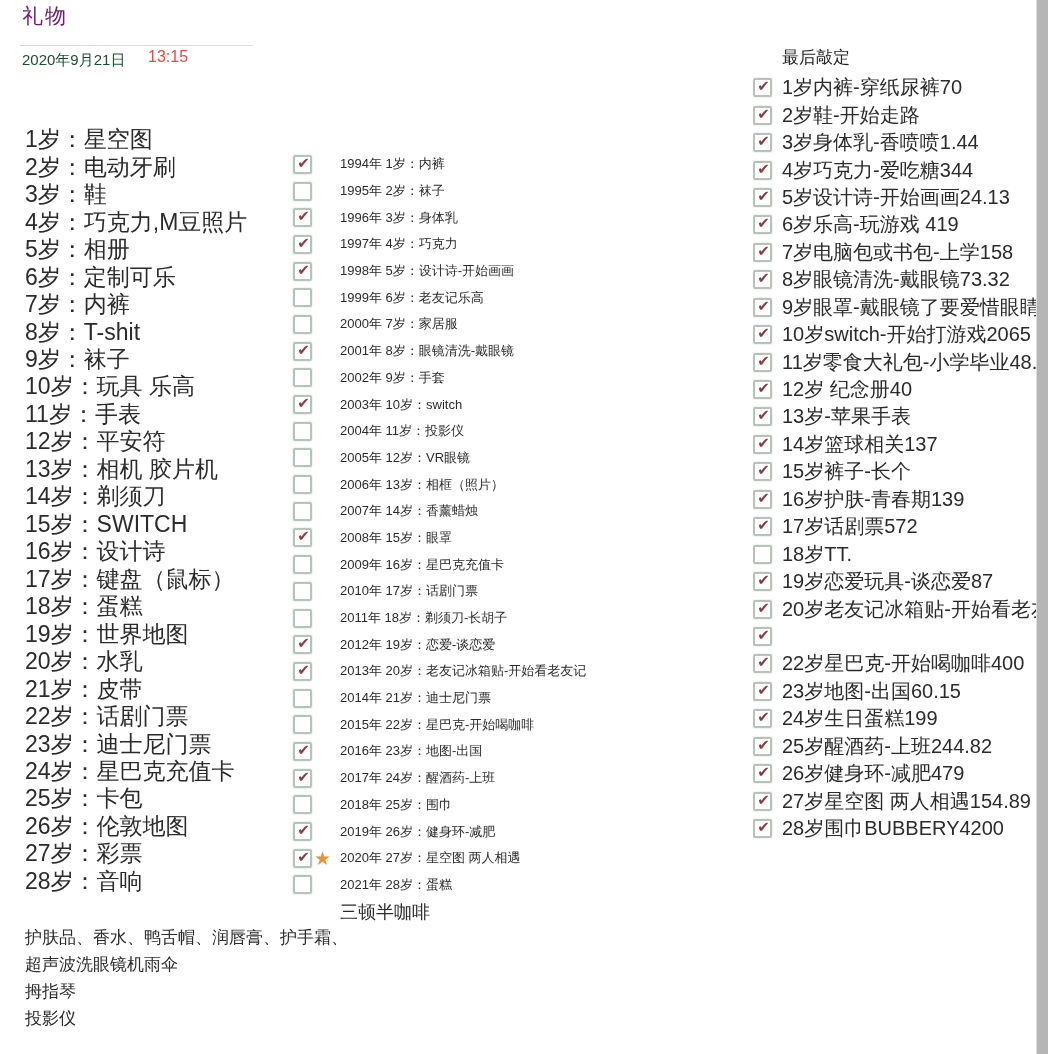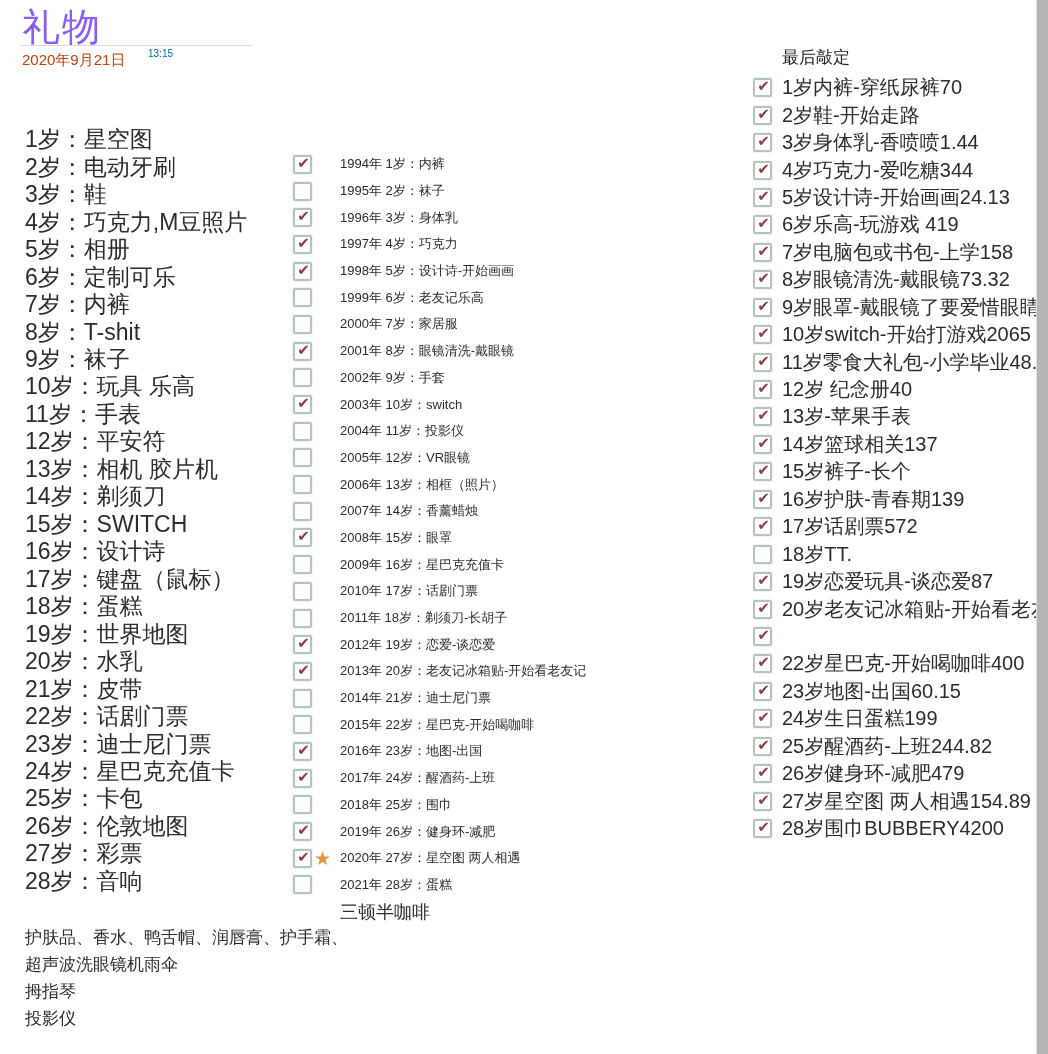--- a/index.html
+++ b/index.html
@@ -3,28 +3,28 @@
 <meta charset="utf-8">
 <style>
   html,body{margin:0;padding:0;}
   body{
     width:1048px;height:1054px;position:relative;overflow:hidden;
     background:#ffffff;color:#2b2b2b;
     font-family:"Liberation Sans","DejaVu Sans",sans-serif;
   }
   #page{position:absolute;inset:0;}
   .title{
-    position:absolute;left:22px;top:2px;font-size:38px;letter-spacing:2px;
-    color:#8b5cf6;font-weight:500;
+    position:absolute;left:22px;top:2px;font-size:21px;letter-spacing:2px;
+    color:#701a75;font-weight:500;
   }
   .title-underline{
     position:absolute;left:20px;top:45px;width:233px;height:1px;background:#dadada;
   }
-  .date{position:absolute;left:22px;top:51px;font-size:15px;color:#c2410c;}
-  .time{position:absolute;left:148px;top:48px;font-size:10px;color:#0369a1;}
+  .date{position:absolute;left:22px;top:51px;font-size:15px;color:#14532d;}
+  .time{position:absolute;left:148px;top:48px;font-size:16px;color:#ef4444;}
 
   
   #wishlist{position:absolute;left:25px;top:126px;}
   .wrow{height:27.48px;display:flex;align-items:center;font-size:23px;white-space:nowrap;}
 
   
   #timeline{position:absolute;left:293px;top:151px;}
   .trow{height:26.7px;display:flex;align-items:center;white-space:nowrap;}
   .starslot{width:28px;flex:none;font-size:19px;line-height:1;padding-left:2px;box-sizing:border-box;}
   .star{color:#e5953b;}

